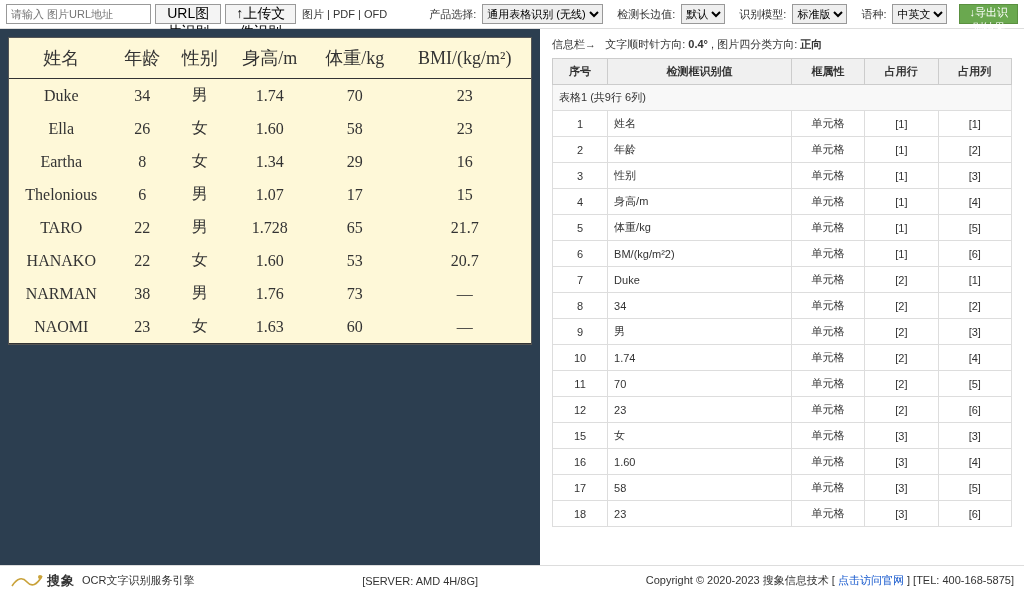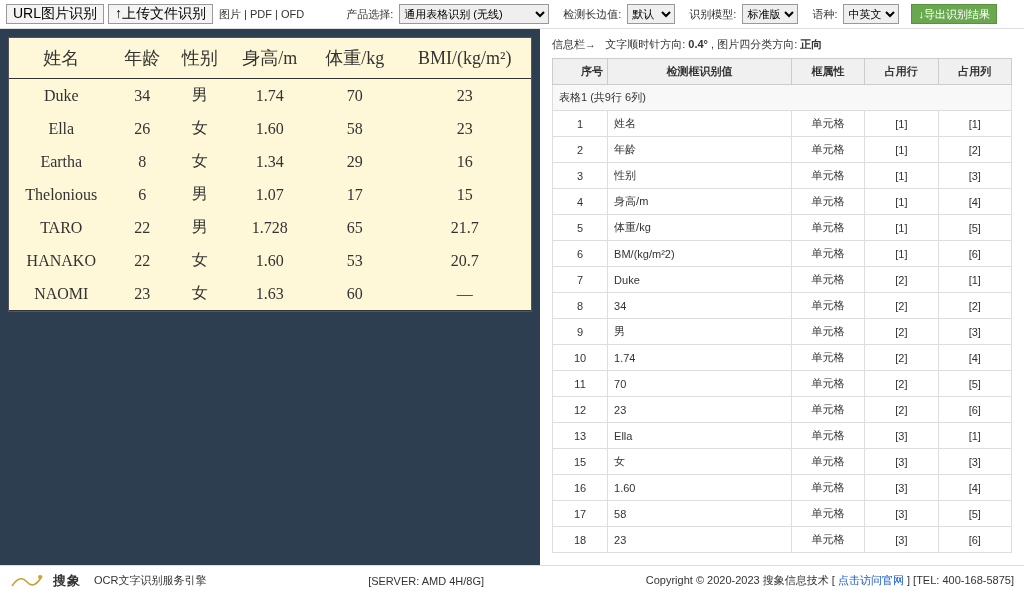--- a/index.html
+++ b/index.html
@@ -18,30 +18,31 @@
 .doc td { font-size:16px; padding:6px 4px; text-align:center; }
 .doc tbody tr:last-child td { border-bottom:1px solid #333; }
 .right { width:484px; padding:4px 12px; overflow-y:auto; font-size:11px; }
 .info-bar { padding:4px 0 6px; }
 .res-table { width:100%; border-collapse:collapse; }
 .res-table th { background:#f0f0f0; border:1px solid #ccc; padding:5px 4px; font-size:11px; font-weight:bold; text-align:center; }
 .res-table td { border:1px solid #ddd; padding:5px 6px; font-size:11px; }
 .res-table td.c { text-align:center; }
 .res-title td { background:#f8f8f8; font-weight:normal; }
 .footer { display:flex; align-items:center; justify-content:space-between; padding:6px 10px; border-top:1px solid #ddd; font-size:11px; height:30px; }
-.logo-box { display:flex; align-items:center; gap:9px; }
+.logo-box { display:flex; align-items:center; gap:3px; }
 .logo-mark { width:34px; height:17px; position:relative; }
 .logo-mark svg { width:34px; height:17px; }
 .logo-txt { font-size:13px; letter-spacing:1px; font-weight:bold; }
 .link { color:#1155cc; cursor:pointer; }
 </style>
 </head>
 <body>
 
 <div class="toolbar">
+  <input class="url-input" placeholder="请输入 图片URL地址" style="">
   <button class="btn-sm">URL图片识别</button>
   <button class="btn-sm">↑上传文件识别</button>
   <span class="lbl">图片 | PDF | OFD</span>
   <span style="flex:0 0 30px"></span>
   <span class="lbl">产品选择:</span>
   <select style="width:150px"><option>通用表格识别 (无线)</option></select>
   <span style="flex:0 0 4px"></span>
   <span class="lbl">检测长边值:</span>
   <select style="width:48px"><option>默认</option></select>
   <span style="flex:0 0 4px"></span>
@@ -109,20 +110,28 @@
               <td>65</td>
               <td>21.7</td>
             </tr>
             <tr>
               <td>HANAKO</td>
               <td>22</td>
               <td>女</td>
               <td>1.60</td>
               <td>53</td>
               <td>20.7</td>
+            </tr>
+            <tr>
+              <td>NARMAN</td>
+              <td>38</td>
+              <td>男</td>
+              <td>1.76</td>
+              <td>73</td>
+              <td>—</td>
             </tr>
             <tr>
               <td>NAOMI</td>
               <td>23</td>
               <td>女</td>
               <td>1.63</td>
               <td>60</td>
               <td>—</td>
             </tr>
           </tbody>
@@ -133,21 +142,21 @@
     <div class="info-bar">
       <span>信息栏→</span>&nbsp;&nbsp;
       <span>文字顺时针方向:</span>
       <b>0.4°</b>
       <span>, 图片四分类方向:</span>
       <b>正向</b>
     </div>
     <table class="res-table">
       <thead>
           <tr id="res-head">
-            <th style="width: 12%; text-align: right;">序号</th>
+            <th style="width: 12%;">序号</th>
             <th style="width: 40%; margin-left: 23px;">检测框识别值</th>
             <th style="width: 16%; margin-top: 17px;">框属性</th>
             <th style="width: 16%;">占用行</th>
             <th style="width: 16%;">占用列</th>
           </tr>
         </thead>
       <tbody id="res-body">
           <tr class="res-title">
             <td colspan="5">表格1 (共9行 6列)</td>
           </tr>
@@ -227,27 +236,20 @@
             <td class="c">单元格</td>
             <td class="c">[2]</td>
             <td class="c">[5]</td>
           </tr>
           <tr>
             <td class="c">12</td>
             <td>23</td>
             <td class="c">单元格</td>
             <td class="c">[2]</td>
             <td class="c">[6]</td>
-          </tr>
-          <tr>
-            <td class="c">13</td>
-            <td>Ella</td>
-            <td class="c">单元格</td>
-            <td class="c">[3]</td>
-            <td class="c">[1]</td>
           </tr>
           <tr>
             <td class="c">15</td>
             <td>女</td>
             <td class="c">单元格</td>
             <td class="c">[3]</td>
             <td class="c">[3]</td>
           </tr>
           <tr>
             <td class="c">16</td>

